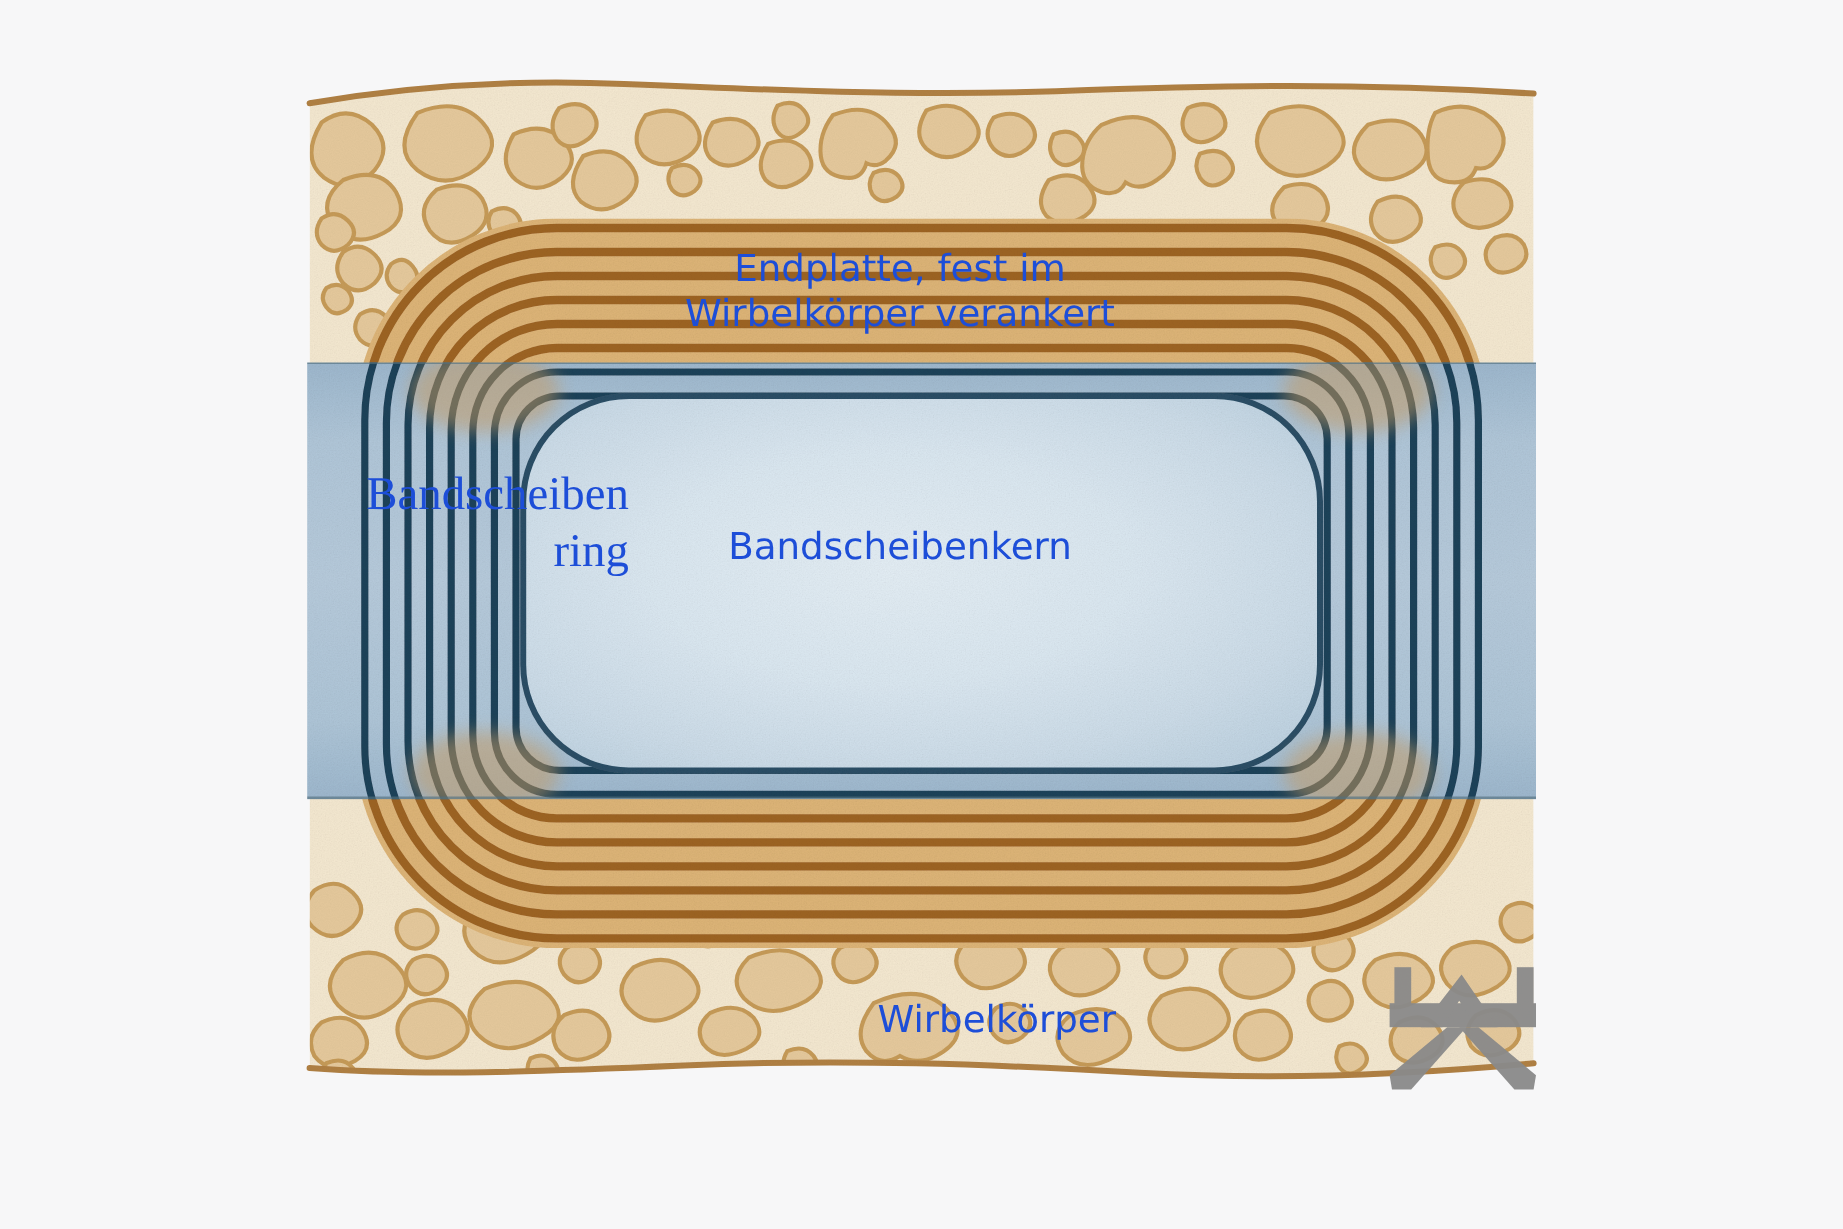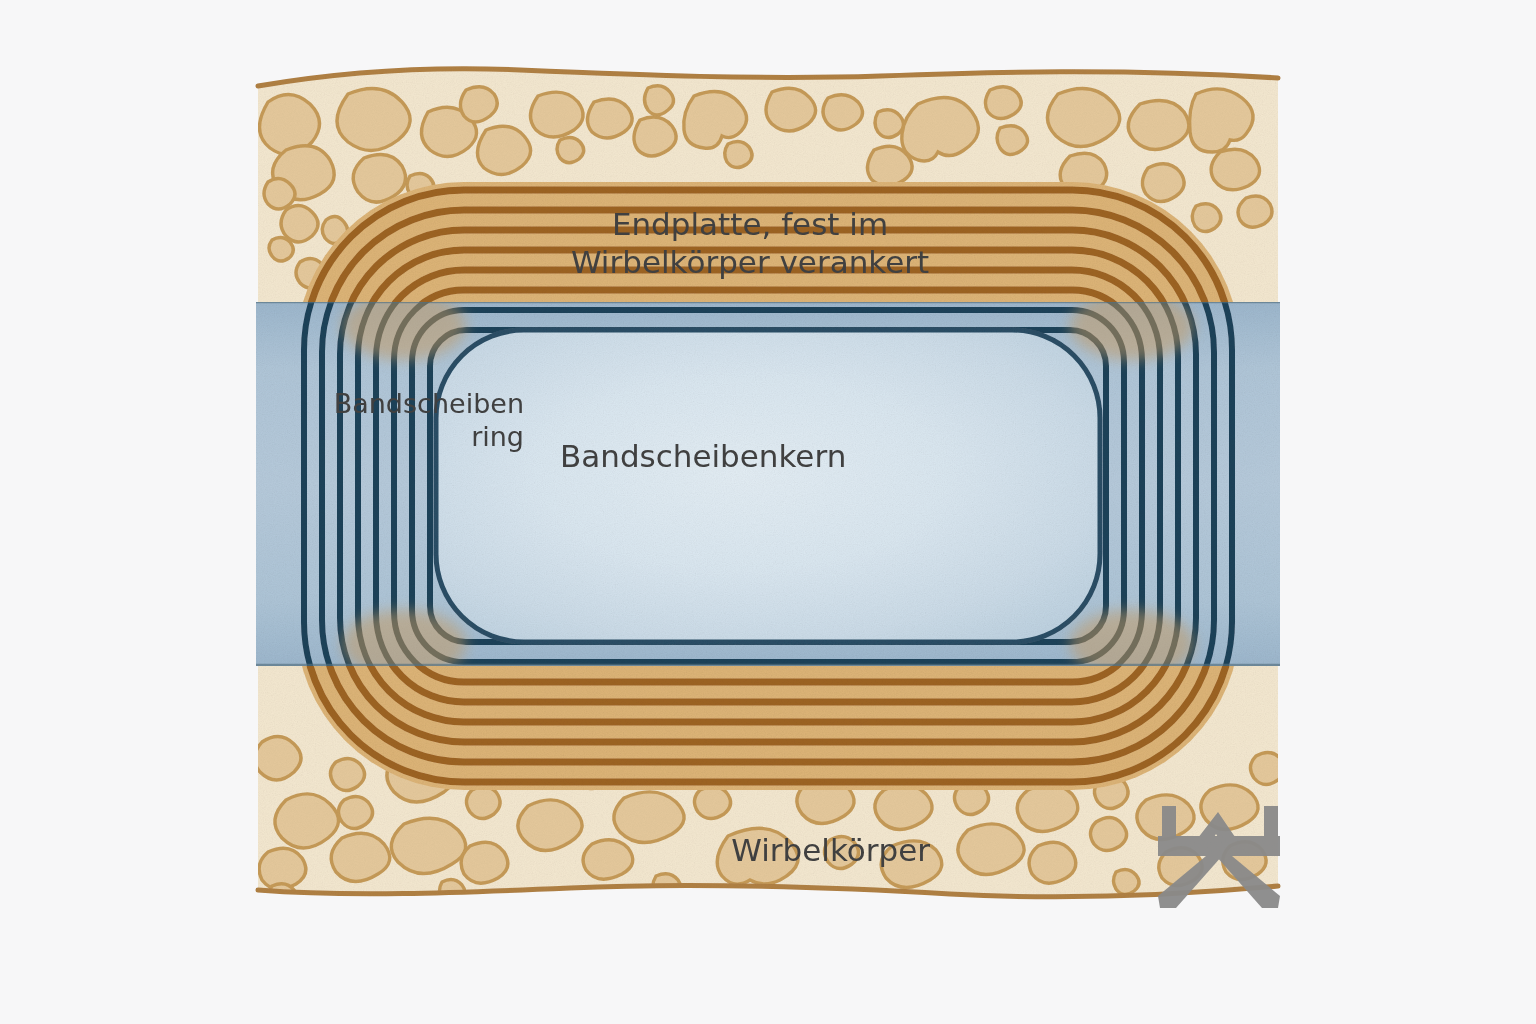--- a/index.html
+++ b/index.html
@@ -7,39 +7,39 @@
     width:1536px;height:1024px;
     background:#f7f7f8;
     font-family:"DejaVu Sans","Liberation Sans",sans-serif;
     overflow:hidden;
     position:relative;
   }
   #stage{position:absolute;left:0;top:0;width:1536px;height:1024px;}
   #fig{position:absolute;left:0;top:0;width:1536px;height:1024px;}
   .lbl{
     position:absolute;
-    color:#404040;
+    color:#1d4ed8;
     font-family:"DejaVu Sans","Liberation Sans",sans-serif;
     font-weight:400;
     line-height:1.22;
     white-space:pre;
     letter-spacing:0px;
     pointer-events:none;
   }
   #lbl-endplate{
     left:510px;top:206px;width:480px;
     text-align:center;font-size:31px;
   }
   #lbl-annulus{
     left:214px;top:388px;width:310px;
-    text-align:right;font-size:27px;
+    text-align:right;font-size:39px;font-family:Liberation Serif, serif;
   }
   #lbl-nucleus{
     left:560px;top:438px;width:380px;
-    font-size:31px;
+    text-align:center;font-size:31px;
   }
   #lbl-vertebra{
     left:570px;top:832px;width:360px;
     text-align:right;font-size:31px;
   }
 </style>
 </head>
 <body style="background: rgb(247, 247, 248);">
 
 <div id="stage">

